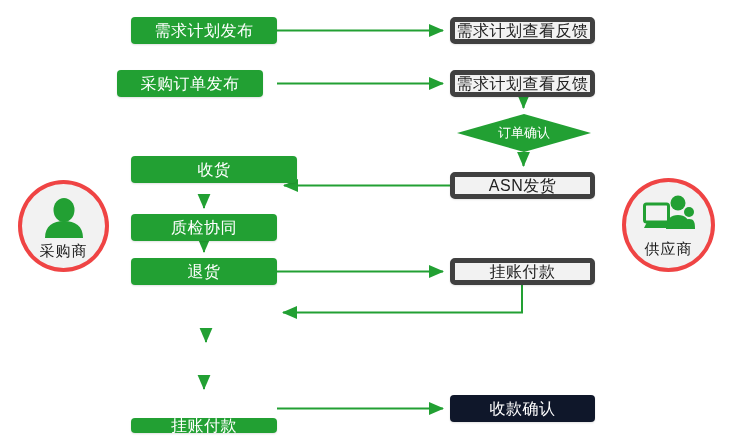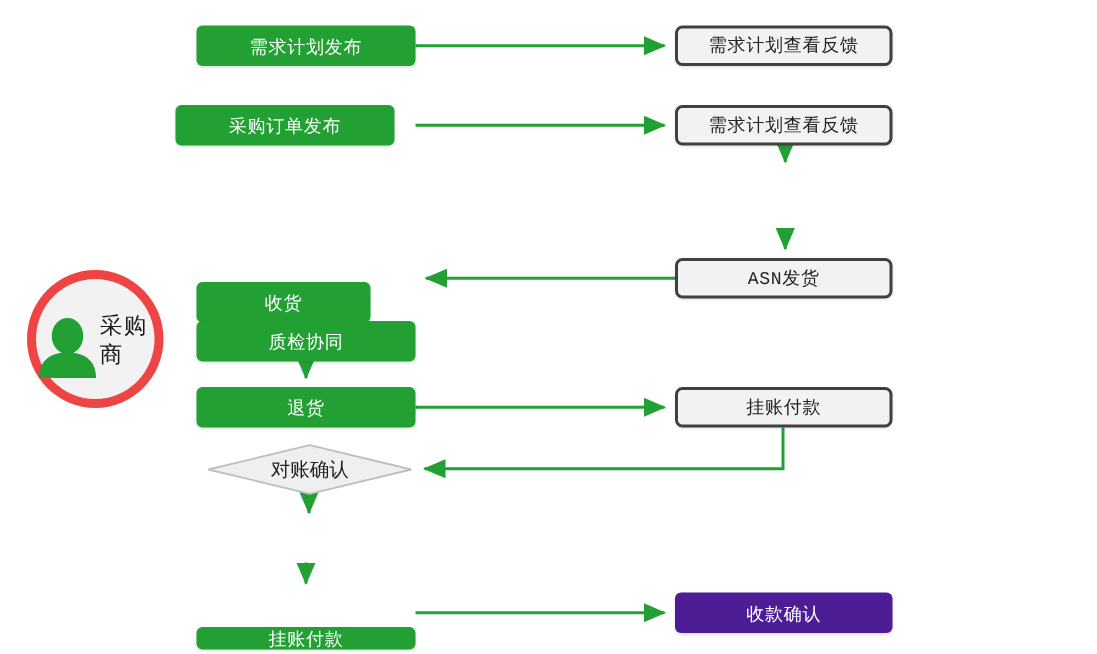--- a/index.html
+++ b/index.html
@@ -24,42 +24,41 @@
     width: 731px;
     height: 436px;
     pointer-events: none;
   }
   .node {
     position: absolute;
     box-sizing: border-box;
     display: flex;
     align-items: center;
     justify-content: center;
-    font-size: 12px;
+    font-size: 16px;
     line-height: 1;
     letter-spacing: 0.5px;
     white-space: nowrap;
     z-index: 5;
   }
   .node.green {
     background: #22a033;
     color: #ffffff;
     border-radius: 4px;
     box-shadow: 0 1px 2px rgba(0,0,0,0.12);
   }
   .node.grey {
     background: #f2f2f2;
     color: #222222;
-    border: 2px solid #404040;
+    border: 5px solid #404040;
     border-radius: 5px;
     box-shadow: 0 1px 2px rgba(0,0,0,0.10);
-    font-family: Liberation Mono, monospace;
   }
   .node.orange {
-    background: #4c1d95;
+    background: #0f172a;
     color: #ffffff;
     border-radius: 4px;
     box-shadow: 0 1px 2px rgba(0,0,0,0.12);
   }
   .diamond {
     position: absolute;
     display: flex;
     align-items: center;
     justify-content: center;
     font-size: 13px;
@@ -75,22 +74,23 @@
     position: relative;
     z-index: 2;
   }
   .diamond.green-d .lbl { color: #ffffff; }
   .diamond.white-d .lbl { color: #222222; }
 
   .actor {
     position: absolute;
     border-radius: 50%;
     background: #f2f2f2;
-    border: 6px solid #ef4444;
-    display: flex;
+    border: 4px solid #ef4444;
+    display: flex;
+    flex-direction: column;
     align-items: center;
     justify-content: flex-start;
     z-index: 5;
     box-sizing: border-box;
   }
   .actor .glyph {
     margin-top: 12px;
     width: 56px;
     height: 44px;
     display: flex;
@@ -152,64 +152,77 @@
   <div class="actor" style="left:18px; top:180px; width:91px; height:92px;">
     <span class="glyph">
       <svg width="42" height="40" viewBox="0 0 42 40">
         <ellipse cx="21" cy="12" rx="10.5" ry="12" fill="#22a033"></ellipse>
         <path d="M2,40 C2,28 10,23 21,23 C32,23 40,28 40,40 Z" fill="#22a033"></path>
       </svg>
     </span>
     <span class="actor-label">采购商</span>
   </div>
 
+  <div class="actor" style="left:622px; top:178px; width:93px; height:94px;">
+    <span class="glyph">
+      <svg width="52" height="42" viewBox="0 0 52 42">
+        <rect x="1.5" y="9" width="24" height="18" rx="2" fill="none" stroke="#22a033" stroke-width="3"></rect>
+        <path d="M4,27 L23,27 L27,33 L1,33 Z" fill="#22a033"></path>
+        <circle cx="35" cy="8" r="7.5" fill="#22a033"></circle>
+        <path d="M23,34 C23,24 28,20 35,20 C42,20 47,24 47,34 Z" fill="#22a033"></path>
+        <circle cx="46" cy="17" r="5" fill="#22a033"></circle>
+        <path d="M38,34 C38,27 41,24 46,24 C51,24 52,27 52,34 Z" fill="#22a033"></path>
+      </svg>
+    </span>
+    <span class="actor-label">供应商</span>
+  </div>
 
   <div class="node green" style="left:131px; top:17px; width:146px; height:27px;">
     <span>需求计划发布</span>
   </div>
 
   <div class="node grey" style="left:450px; top:17px; width:145px; height:27px;">
     <span>需求计划查看反馈</span>
   </div>
 
   <div class="node green" style="left:117px; top:70px; width:146px; height:27px;">
     <span>采购订单发布</span>
   </div>
 
   <div class="node grey" style="left:450px; top:70px; width:145px; height:27px;">
     <span>需求计划查看反馈</span>
   </div>
 
+  <div class="diamond green-d" style="left:457px; top:114px; width:134px; height:38px;">
+    <svg class="shape" viewBox="0 0 134 38" preserveAspectRatio="none">
+      <polygon points="67,0 134,19 67,38 0,19" fill="#22a033"></polygon>
+    </svg>
+    <span class="lbl">订单确认</span>
+  </div>
 
   <div class="node grey" style="left:450px; top:172px; width:145px; height:27px;text-align:center;">
     <span>ASN发货</span>
   </div>
 
-  <div class="node green" style="left:131px; top:188px; width:116px; height:27px;">
+  <div class="node green" style="left:131px; top:156px; width:166px; height:27px;">
     <span>收货</span>
   </div>
 
   <div class="node green" style="left:131px; top:214px; width:146px; height:27px;">
     <span>质检协同</span>
   </div>
 
   <div class="node green" style="left:131px; top:258px; width:146px; height:27px;">
     <span>退货</span>
   </div>
 
   <div class="node grey" style="left:450px; top:258px; width:145px; height:27px;">
     <span>挂账付款</span>
   </div>
 
-  <div class="diamond white-d" style="left:138px; top:296px; width:137px; height:34px;">
-    <svg class="shape" viewBox="0 0 137 34" preserveAspectRatio="none">
-      <polygon points="68.5,0.8 136.2,17 68.5,33.2 0.8,17" fill="#efefef" stroke="#bfbfbf" stroke-width="1.2"></polygon>
-    </svg>
-    <span class="lbl">对账确认</span>
-  </div>
 
 
   <div class="node green" style="left:131px; top:418px; width:146px; height:15px;">
     <span>挂账付款</span>
   </div>
 
   <div class="node orange" style="left:450px; top:395px; width:145px; height:27px;">
     <span>收款确认</span>
   </div>
 

